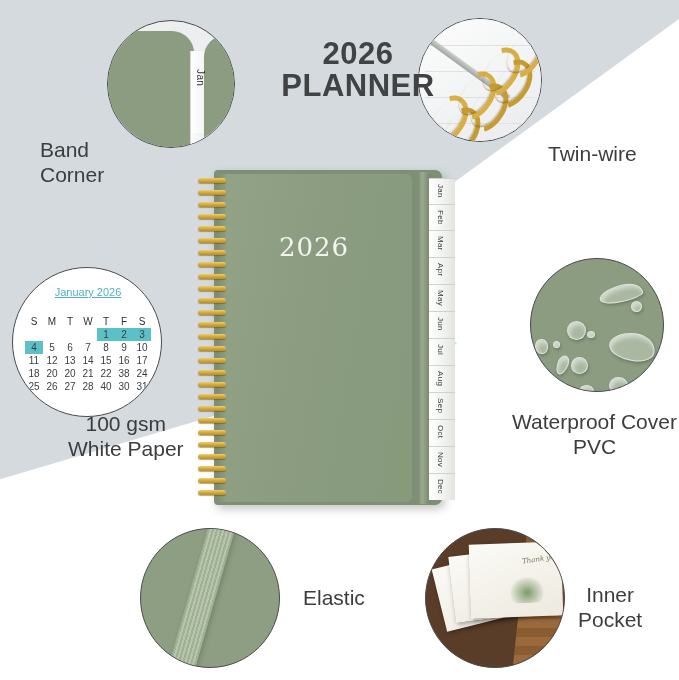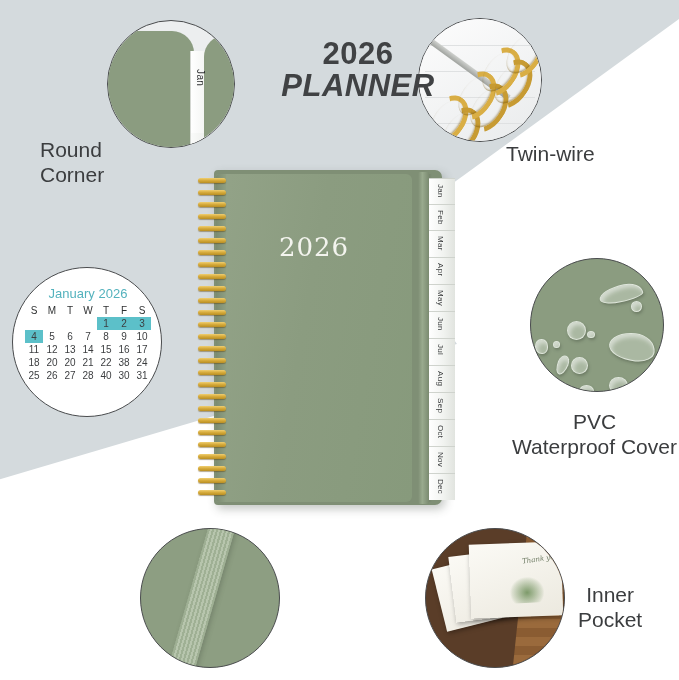--- a/index.html
+++ b/index.html
@@ -26,29 +26,29 @@
   #wedge-bottom-fill{
     left:-60px;top:545px;width:900px;height:300px;
   }
   
   #headline{
     position:absolute;left:268px;top:38px;width:180px;
     text-align:center;color:#404244;font-weight:bold;
     letter-spacing:.5px;line-height:1.04;z-index:6;
   }
   #headline .l1{font-size:31px;display:block;}
-  #headline .l2{font-size:31px;display:block;font-style:italic;}
+  #headline .l2{font-size:31px;display:block;}
   
   .flabel{
     position:absolute;color:#3b3d3f;font-size:21px;line-height:1.18;
     z-index:7;white-space:nowrap;
   }
   .flabel span{display:block;}
   #label-round-corner{left:40px;top:138px;}
-  #label-twinwire{left:506px;top:142px;}
+  #label-twinwire{left:548px;top:142px;}
   #label-paper{left:68px;top:412px;text-align:center;}
   #label-pvc{left:512px;top:410px;text-align:center;}
   #label-elastic{left:303px;top:586px;text-align:center;}
   #label-pocket{left:578px;top:583px;text-align:center;}
   
   .circle{
     position:absolute;border-radius:50%;overflow:hidden;
     border:1.6px solid #4a4c4e;box-sizing:border-box;z-index:5;
     background:#ffffff;
   }
@@ -92,21 +92,21 @@
   }
   .coil.b{border-color:#c79b33;border-left-color:transparent;border-bottom-color:transparent;}
   #tw-spine{
     position:absolute;left:14px;top:20px;width:96px;height:6px;
     background:linear-gradient(180deg,#cfd1ce,#9fa29e);
     transform:rotate(36deg);transform-origin:0 0;
   }
   
   #circle-calendar{left:12px;top:267px;width:150px;height:150px;background:#ffffff;}
   #cal-inner{position:absolute;left:0;top:18px;width:150px;text-align:center;}
-  #cal-title{font-size:13px;color:#53b2bd;margin-bottom:3px;}
+  #cal-title{font-size:11px;color:#53b2bd;margin-bottom:17px;text-decoration:underline;}
   table.cal{border-collapse:collapse;margin:0 auto;}
   table.cal td,table.cal th{
     width:18px;height:13px;font-size:10px;color:#3c3e40;
     text-align:center;font-weight:normal;padding:0;
   }
   table.cal th{color:#2f3132;}
   td.hl{background:#5cc0c9;color:#ffffff;}
   
   #circle-pvc{left:530px;top:258px;width:134px;height:134px;background:#8b9c80;}
   .drop{
@@ -218,21 +218,21 @@
 
   <div class="circle" id="circle-round-corner">
     <div id="rc-cover"></div>
     <div id="rc-tab-jan"></div>
     <div id="rc-tab-feb"></div>
     <div id="rc-cover-over"></div>
     <div class="vtab-text" id="rc-jan-text">Jan</div>
     <div class="vtab-text" id="rc-feb-text">Feb</div>
   </div>
   <div class="flabel" id="label-round-corner">
-    <span>Round</span>
+    <span>Band</span>
     <span>Corner</span>
   </div>
 
   <div class="circle" id="circle-twinwire">
     <div id="tw-paper"></div>
     <div class="tw-line" style="top:26px;"></div>
     <div class="tw-line" style="top:52px;"></div>
     <div class="tw-line" style="top:78px;"></div>
     <div class="tw-line" style="top:104px;"></div>
     <div id="tw-spine"></div>
@@ -307,45 +307,48 @@
             <td>28</td>
             <td>40</td>
             <td>30</td>
             <td>31</td>
           </tr>
         </tbody>
       </table>
     </div>
   </div>
   <div class="flabel" id="label-paper">
+    <span>100 gsm</span>
+    <span>White Paper</span>
   </div>
 
   <div class="circle" id="circle-pvc">
     <div class="drop" style="left:68px;top:26px;width:42px;height:15px;border-radius:60% 40% 55% 45%/60% 70% 30% 40%;transform:rotate(-12deg);"></div>
     <div class="drop" style="left:100px;top:42px;width:9px;height:9px;border-radius:50%;"></div>
     <div class="drop" style="left:78px;top:74px;width:44px;height:26px;border-radius:55% 45% 40% 60%/50% 60% 40% 50%;transform:rotate(6deg);"></div>
     <div class="drop" style="left:36px;top:62px;width:17px;height:17px;border-radius:50%;"></div>
     <div class="drop" style="left:56px;top:72px;width:6px;height:5px;border-radius:50%;"></div>
     <div class="drop" style="left:4px;top:80px;width:11px;height:13px;border-radius:50% 50% 45% 55%;"></div>
     <div class="drop" style="left:22px;top:82px;width:5px;height:5px;border-radius:50%;"></div>
     <div class="drop" style="left:26px;top:96px;width:9px;height:18px;border-radius:50% 50% 50% 50%/40% 40% 60% 60%;transform:rotate(22deg);"></div>
     <div class="drop" style="left:40px;top:98px;width:15px;height:15px;border-radius:50%;"></div>
     <div class="drop" style="left:78px;top:118px;width:17px;height:15px;border-radius:50%;"></div>
     <div class="drop" style="left:100px;top:124px;width:5px;height:5px;border-radius:50%;"></div>
     <div class="drop" style="left:48px;top:126px;width:13px;height:10px;border-radius:50%;"></div>
   </div>
   <div class="flabel" id="label-pvc">
+    <span>Waterproof Cover</span>
     <span>PVC</span>
-    <span>Waterproof Cover</span>
   </div>
 
   <div class="circle" id="circle-elastic">
     <div id="el-band"></div>
   </div>
   <div class="flabel" id="label-elastic">
+    <span>Elastic</span>
   </div>
 
   <div class="circle" id="circle-pocket">
     <div id="pk-wood"></div>
     <div class="card" id="pk-card1"></div>
     <div class="card" id="pk-card2"></div>
     <div class="card" id="pk-card3"></div>
     <div id="pk-botanic"></div>
     <div id="pk-script">Thank you</div>
   </div>

